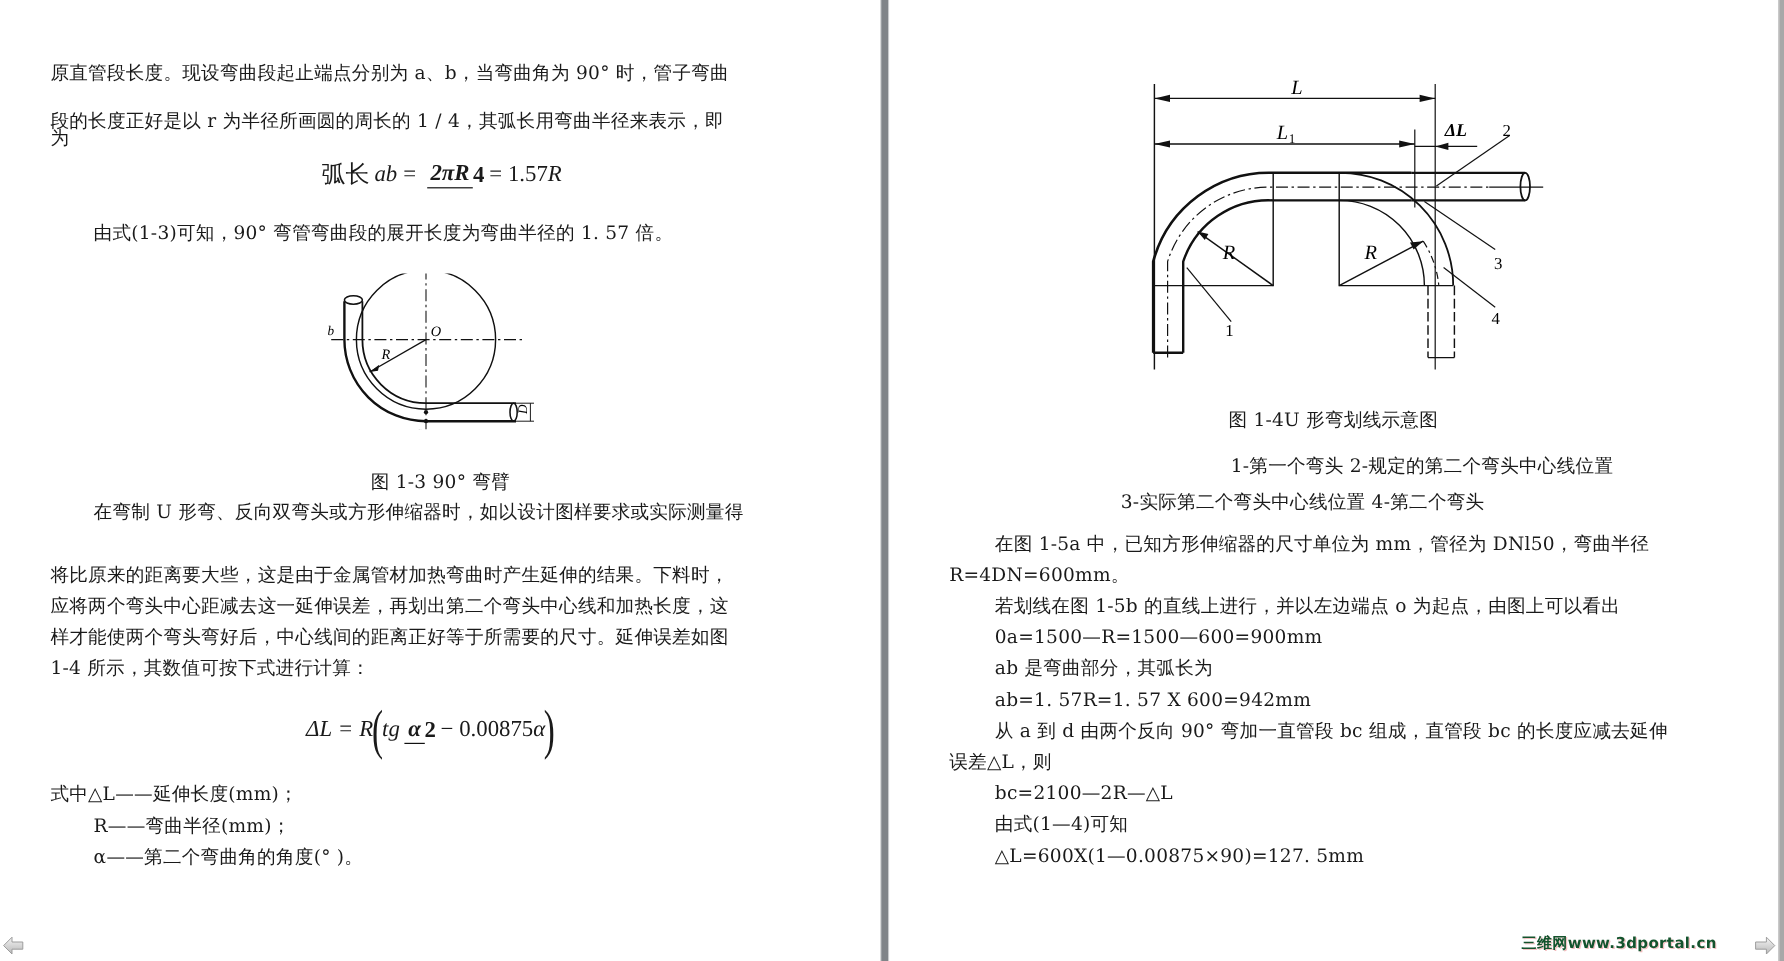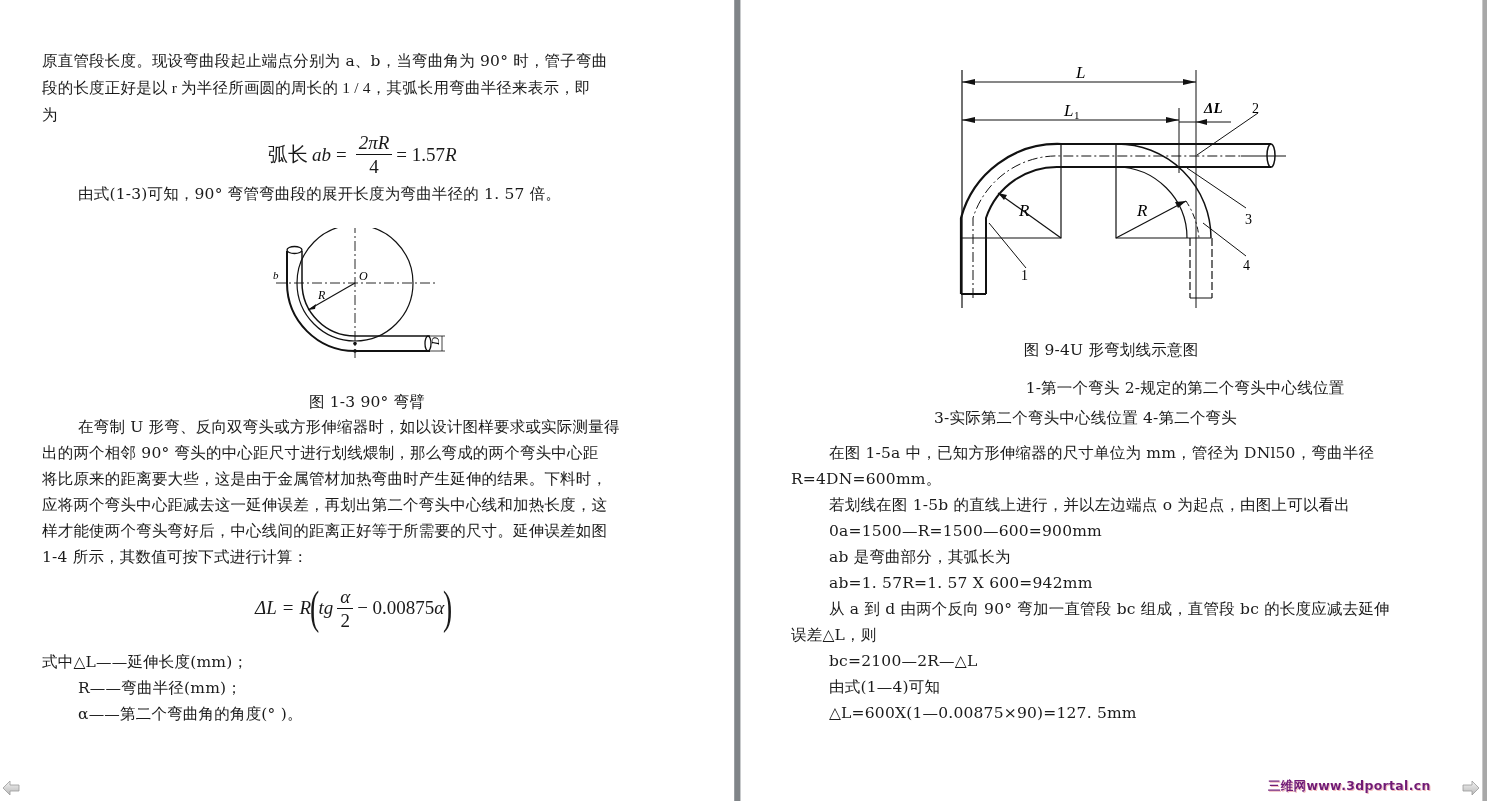--- a/index.html
+++ b/index.html
@@ -12,35 +12,35 @@
   .page { position:absolute; top:0; height:801px; background:#fff; }
   .page-left { left:0; width:756px; }
   .page-right { left:741px; width:740px; }
   .divider { position:absolute; left:734px; top:0; width:7px; height:801px; background:#808488; border-left:1px solid #9a9ea2; border-right:1px solid #c8cacc; box-sizing:border-box; }
   .edge-right { position:absolute; left:1482px; top:0; width:5px; height:801px; background:#a8a8a8; border-left:1px solid #c8c8c8; box-sizing:border-box; }
 
   .line { position:absolute; font-size:15.5px; line-height:18px; white-space:nowrap; letter-spacing:0.2px; }
   .center { text-align:center; }
   .math { font-family:"Liberation Serif","DejaVu Serif",serif; font-size:19px; white-space:nowrap; position:absolute; display:flex; align-items:center; }
   .math i { font-style:italic; }
-  .frac { display:inline-flex; flex-direction:column; align-items:center; margin:0 4px; vertical-align:middle; }
+  .frac { display:inline-flex; flex-direction:row; align-items:center; margin:0 4px; vertical-align:middle;font-weight:bold; }
   .frac .num { border-bottom:1.3px solid #111; padding:0 3px 1px; line-height:21px; }
   .frac .den { line-height:21px; padding-top:1px; }
   .paren { font-size:46px; font-weight:200; line-height:46px; transform:scaleX(0.6); display:inline-block; }
 
   .fig { position:absolute; }
   .nav-arrow { position:absolute; cursor:pointer; }
-  .watermark { position:absolute; left:1268px; top:778px; font-family:"DejaVu Sans","Liberation Sans",sans-serif; font-size:12.5px; font-weight:bold; color:#701a75; letter-spacing:0.3px; text-shadow:0 0 1px #fff, 1px 1px 0 #f3b8ba; }
+  .watermark { position:absolute; left:1268px; top:778px; font-family:"DejaVu Sans","Liberation Sans",sans-serif; font-size:12.5px; font-weight:bold; color:#14532d; letter-spacing:0.3px; text-shadow:0 0 1px #fff, 1px 1px 0 #f3b8ba; }
 </style>
 </head>
 <body>
 
 <div class="page page-left">
   <div class="line" style="left:42px;top:52px;">原直管段长度。现设弯曲段起止端点分别为 a、b，当弯曲角为 90° 时，管子弯曲</div>
-  <div class="line" style="left:42px;top:79px;font-family:Liberation Serif, serif;">段的长度正好是以 r 为半径所画圆的周长的 1 / 4，其弧长用弯曲半径来表示，即</div>
+  <div class="line" style="left:42px;top:92px;">段的长度正好是以 r 为半径所画圆的周长的 1 / 4，其弧长用弯曲半径来表示，即</div>
   <div class="line" style="left:42px;top:106px;">为</div>
 
   <div class="math" style="left:268px;top:132px;">
     <span style="font-family:'DejaVu Serif',serif;font-size:20px;margin-right:4px;">弧长</span>
     <i>ab</i>
     <span style="margin:0 5px;">=</span>
     <span class="frac">
       <i class="num">2πR</i>
       <span class="den">4</span>
     </span>
@@ -76,21 +76,20 @@
     <text x="3" y="51" font-size="11" font-style="italic" font-family="Liberation Serif,serif">b</text>
     <text x="89" y="52" font-size="12" font-style="italic" font-family="Liberation Serif,serif">O</text>
     <text x="48" y="71" font-size="12" font-style="italic" font-family="Liberation Serif,serif">R</text>
     <text x="76" y="135" font-size="11" font-style="italic" font-family="Liberation Serif,serif">a</text>
     <text x="166" y="120" font-size="11" font-style="italic" font-family="Liberation Serif,serif" transform="rotate(-90 166 117)">D</text>
   </svg>
 
   <div class="line center" style="left:0;width:734px;top:393px;">图 1-3  90° 弯臂</div>
 
   <div class="line" style="left:78px;top:418px;">在弯制 U 形弯、反向双弯头或方形伸缩器时，如以设计图样要求或实际测量得</div>
-  <div class="line" style="left:42px;top:444px;">出的两个相邻 90° 弯头的中心距尺寸进行划线煨制，那么弯成的两个弯头中心距</div>
   <div class="line" style="left:42px;top:470px;">将比原来的距离要大些，这是由于金属管材加热弯曲时产生延伸的结果。下料时，</div>
   <div class="line" style="left:42px;top:496px;">应将两个弯头中心距减去这一延伸误差，再划出第二个弯头中心线和加热长度，这</div>
   <div class="line" style="left:42px;top:522px;">样才能使两个弯头弯好后，中心线间的距离正好等于所需要的尺寸。延伸误差如图</div>
   <div class="line" style="left:42px;top:548px;">1-4 所示，其数值可按下式进行计算：</div>
 
   <div class="math" style="left:255px;top:585px;">
     <i>ΔL</i>
     <span style="margin:0 6px;">=</span>
     <i>R</i>
     <span class="paren" style="margin-left:-4px;">(</span>
@@ -179,21 +178,21 @@
     <text x="133" y="61" font-size="11" font-family="Liberation Serif,serif">1</text>
     <text x="263" y="55" font-size="15" font-style="italic" font-weight="bold" font-family="Liberation Serif,serif">ΔL</text>
     <text x="311" y="55" font-size="14" font-family="Liberation Serif,serif">2</text>
     <text x="80" y="222" font-size="14" font-family="Liberation Serif,serif">1</text>
     <text x="304" y="166" font-size="14" font-family="Liberation Serif,serif">3</text>
     <text x="302" y="212" font-size="14" font-family="Liberation Serif,serif">4</text>
     <text x="78" y="158" font-size="17" font-style="italic" font-family="Liberation Serif,serif">R</text>
     <text x="196" y="158" font-size="17" font-style="italic" font-family="Liberation Serif,serif">R</text>
   </svg>
 
-  <div class="line center" style="left:0;width:740px;top:341px;">图 9-4U 形弯划线示意图</div>
+  <div class="line center" style="left:0;width:740px;top:341px;">图 1-4U 形弯划线示意图</div>
   <div class="line center" style="left:0;width:888px;top:379px;">1-第一个弯头  2-规定的第二个弯头中心线位置</div>
   <div class="line center" style="left:0;width:689px;top:409px;">3-实际第二个弯头中心线位置 4-第二个弯头</div>
 
   <div class="line" style="left:88px;top:444px;">在图 1-5a 中，已知方形伸缩器的尺寸单位为 mm，管径为 DNl50，弯曲半径</div>
   <div class="line" style="left:50px;top:470px;">R=4DN=600mm。</div>
   <div class="line" style="left:88px;top:496px;">若划线在图 1-5b 的直线上进行，并以左边端点 o 为起点，由图上可以看出</div>
   <div class="line" style="left:88px;top:522px;">0a=1500—R=1500—600=900mm</div>
   <div class="line" style="left:88px;top:548px;">ab 是弯曲部分，其弧长为</div>
   <div class="line" style="left:88px;top:574px;">ab=1. 57R=1. 57 X 600=942mm</div>
   <div class="line" style="left:88px;top:600px;">从 a 到 d 由两个反向 90° 弯加一直管段 bc 组成，直管段 bc 的长度应减去延伸</div>

